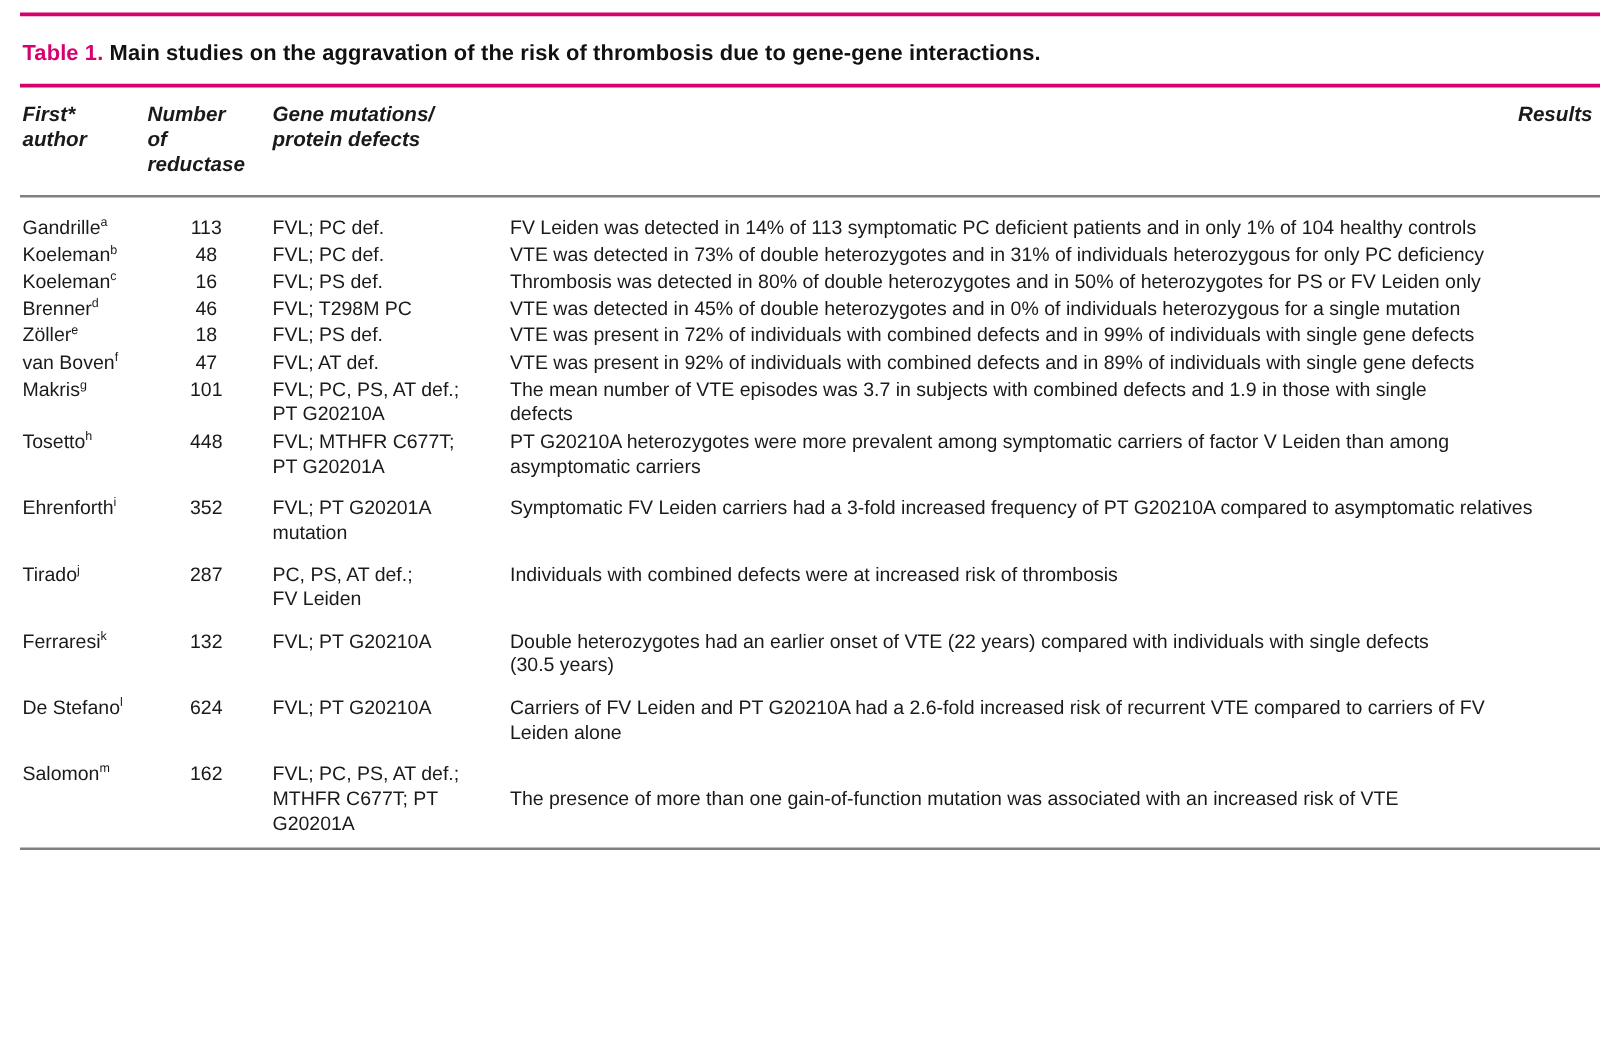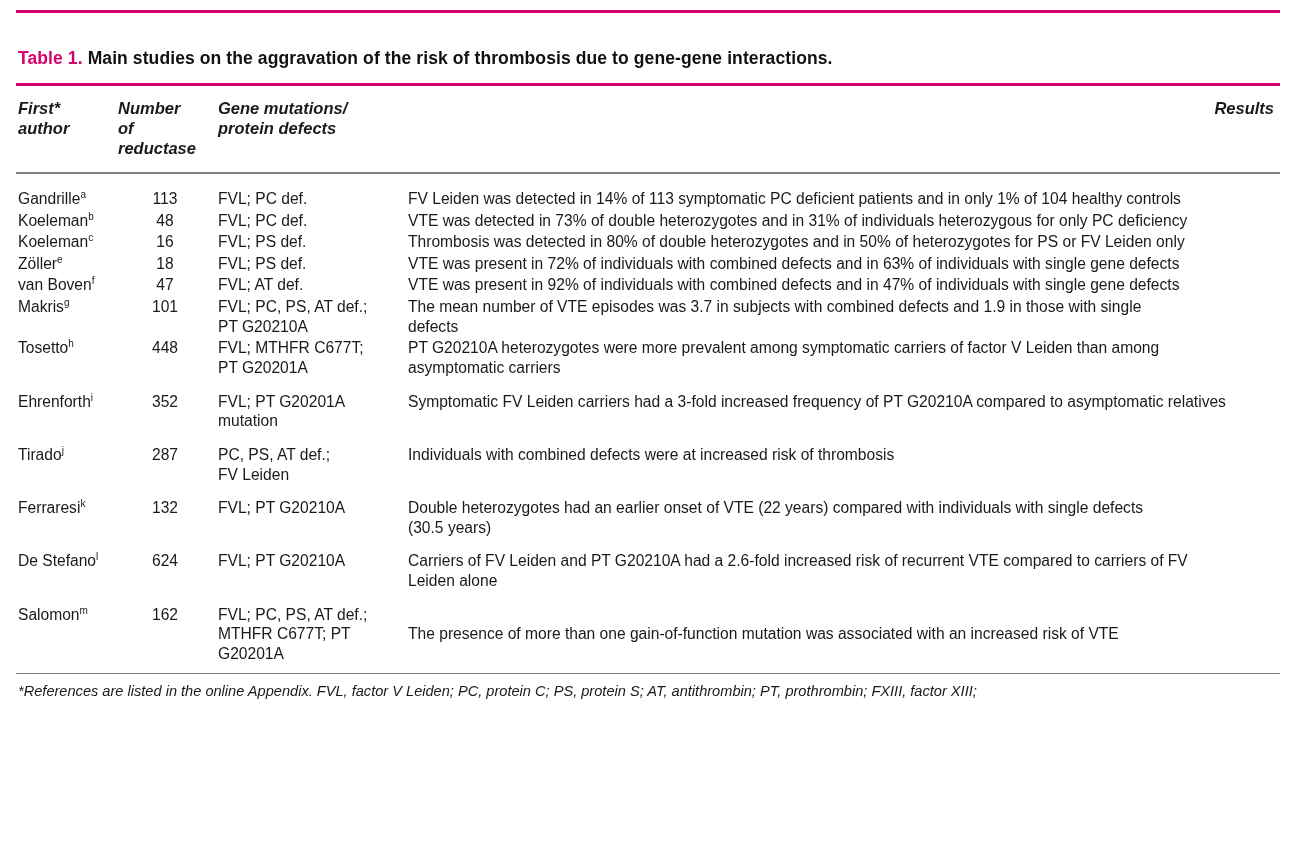--- a/index.html
+++ b/index.html
@@ -33,21 +33,20 @@
   .rule-thin {
     height: 1.5px;
     background: #808080;
     margin: 0;
   }
   .caption {
     font-size: 17.5px;
     font-weight: bold;
     padding: 19px 2px 6px 2px;
     letter-spacing: 0.1px;
-    margin-top: 16px;
   }
   .caption .lbl {
     color: #d6006e;
   }
   .caption .txt {
     color: #111111;
   }
   table.main {
     width: 100%;
     border-collapse: collapse;
@@ -176,37 +175,47 @@
           <td><span>Koeleman</span><sup>c</sup></td>
           <td class="col-num">16</td>
           <td>
             <div>FVL; PS def.</div>
           </td>
           <td>
             <div>Thrombosis was detected in 80% of double heterozygotes and in 50% of heterozygotes for PS or FV Leiden  only</div>
           </td>
         </tr>
         <tr>
+          <td><span>Brenner</span><sup>d</sup></td>
+          <td class="col-num">46</td>
+          <td>
+            <div>FVL; T298M PC</div>
+          </td>
+          <td>
+            <div>VTE was detected in 45% of double heterozygotes and in 0% of individuals heterozygous for a single mutation</div>
+          </td>
+        </tr>
+        <tr>
           <td><span>Zöller</span><sup>e</sup></td>
           <td class="col-num">18</td>
           <td>
             <div>FVL; PS def.</div>
           </td>
           <td>
-            <div>VTE was present in 72% of individuals with combined defects and in 63% of individuals with single gene defects</div>
+            <div>VTE was present in 72% of individuals with combined defects and in 99% of individuals with single gene defects</div>
           </td>
         </tr>
         <tr>
           <td><span>van Boven</span><sup>f</sup></td>
           <td class="col-num">47</td>
           <td>
             <div>FVL; AT def.</div>
           </td>
           <td>
-            <div>VTE was present in 92% of individuals with combined defects and in 47% of individuals with single gene defects</div>
+            <div>VTE was present in 92% of individuals with combined defects and in 89% of individuals with single gene defects</div>
           </td>
         </tr>
         <tr>
           <td><span>Makris</span><sup>g</sup></td>
           <td class="col-num">101</td>
           <td>
             <div>FVL; PC, PS, AT def.;</div>
             <div>PT G20210A</div>
           </td>
           <td>
@@ -282,16 +291,15 @@
             <div>&nbsp;</div>
             <div>The presence of more than one gain-of-function mutation was associated with an increased risk of VTE</div>
           </td>
         </tr>
       </tbody>
   </table>
 
   <div class="rule-thin" style="margin-top:8px;"></div>
 
   <div class="footnote">
-    <div>*References are listed in the online Appendix. FVL, factor V Leiden; PC, protein C; PS, protein S; AT, antithrombin; PT, prothrombin; FXIII, factor XIII;</div>
   </div>
 
 </div>
 
 </body></html>

